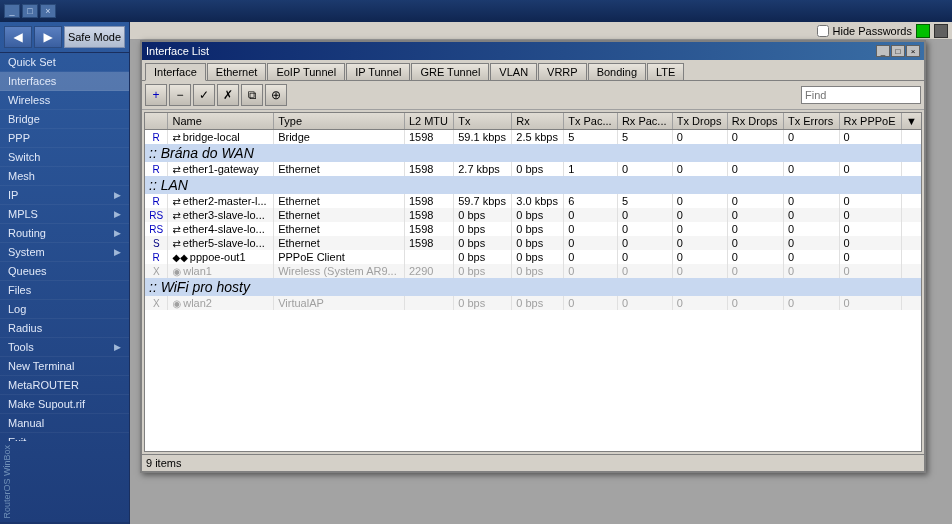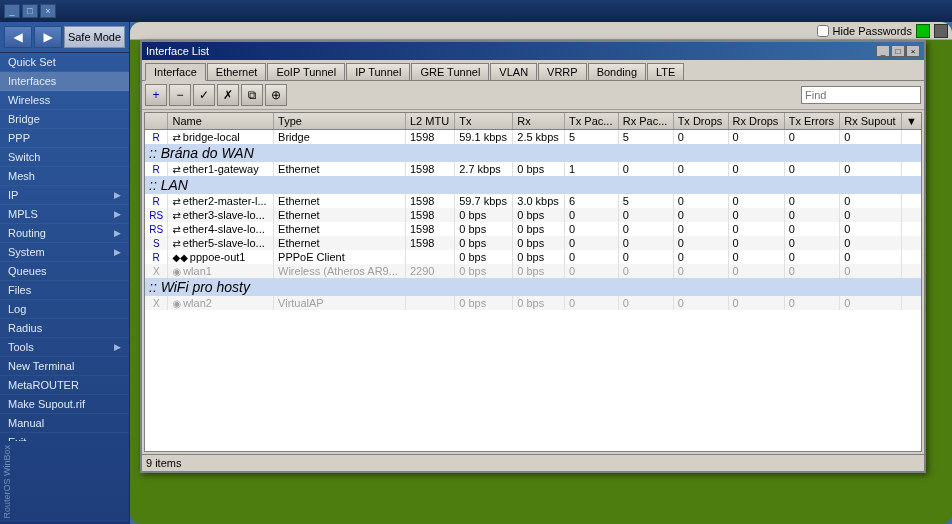--- a/index.html
+++ b/index.html
@@ -66,21 +66,21 @@
       cursor: pointer;
       display: flex;
       align-items: center;
       justify-content: space-between;
       border-bottom: 1px solid rgba(255,255,255,0.05);
     }
     .menu-item.active { background: rgba(255,255,255,0.2); }
     .menu-item .arrow { font-size: 9px; color: #a0b8d8; }
 
     
-    #content { flex: 1; background: #4d7c0f; position: relative; overflow: hidden; border-radius: 11px; }
+    #content { flex: 1; background: #a3a3a3; position: relative; overflow: hidden; }
 
     
     .win {
       position: absolute;
       top: 18px; left: 10px;
       width: 786px;
       background: #d4d0c8;
       border: 2px solid #808080;
       box-shadow: 2px 2px 6px rgba(0,0,0,0.5);
     }
@@ -372,21 +372,21 @@
                 <th>Name</th>
                 <th>Type</th>
                 <th>L2 MTU</th>
                 <th>Tx</th>
                 <th>Rx</th>
                 <th>Tx Pac...</th>
                 <th>Rx Pac...</th>
                 <th>Tx Drops</th>
                 <th>Rx Drops</th>
                 <th>Tx Errors</th>
-                <th>Rx Supout</th>
+                <th>Rx PPPoE</th>
                 <th style="width: 16px;">▼</th>
               </tr>
           </thead>
           <tbody id="table-body">
               <tr class="data-row">
                 <td style="text-align: center;"><span class="status-r">R</span></td>
                 <td><span style="font-size:10px;margin-right:2px">⇄</span>bridge-local</td>
                 <td>Bridge</td>
                 <td>1598</td>
                 <td>59.1 kbps</td>
@@ -491,21 +491,21 @@
                 <td>0</td>
                 <td>0</td>
                 <td>0</td>
                 <td>0</td>
                 <td>0</td>
                 <td></td>
               </tr>
               <tr class="data-row disabled">
                 <td style="text-align: center;"><span class="status-x">X</span></td>
                 <td><span style="font-size:10px;margin-right:2px">◉</span>wlan1</td>
-                <td>Wireless (Atheros AR9...</td>
+                <td>Wireless (System AR9...</td>
                 <td>2290</td>
                 <td>0 bps</td>
                 <td>0 bps</td>
                 <td>0</td>
                 <td>0</td>
                 <td>0</td>
                 <td>0</td>
                 <td>0</td>
                 <td>0</td>
                 <td></td>

